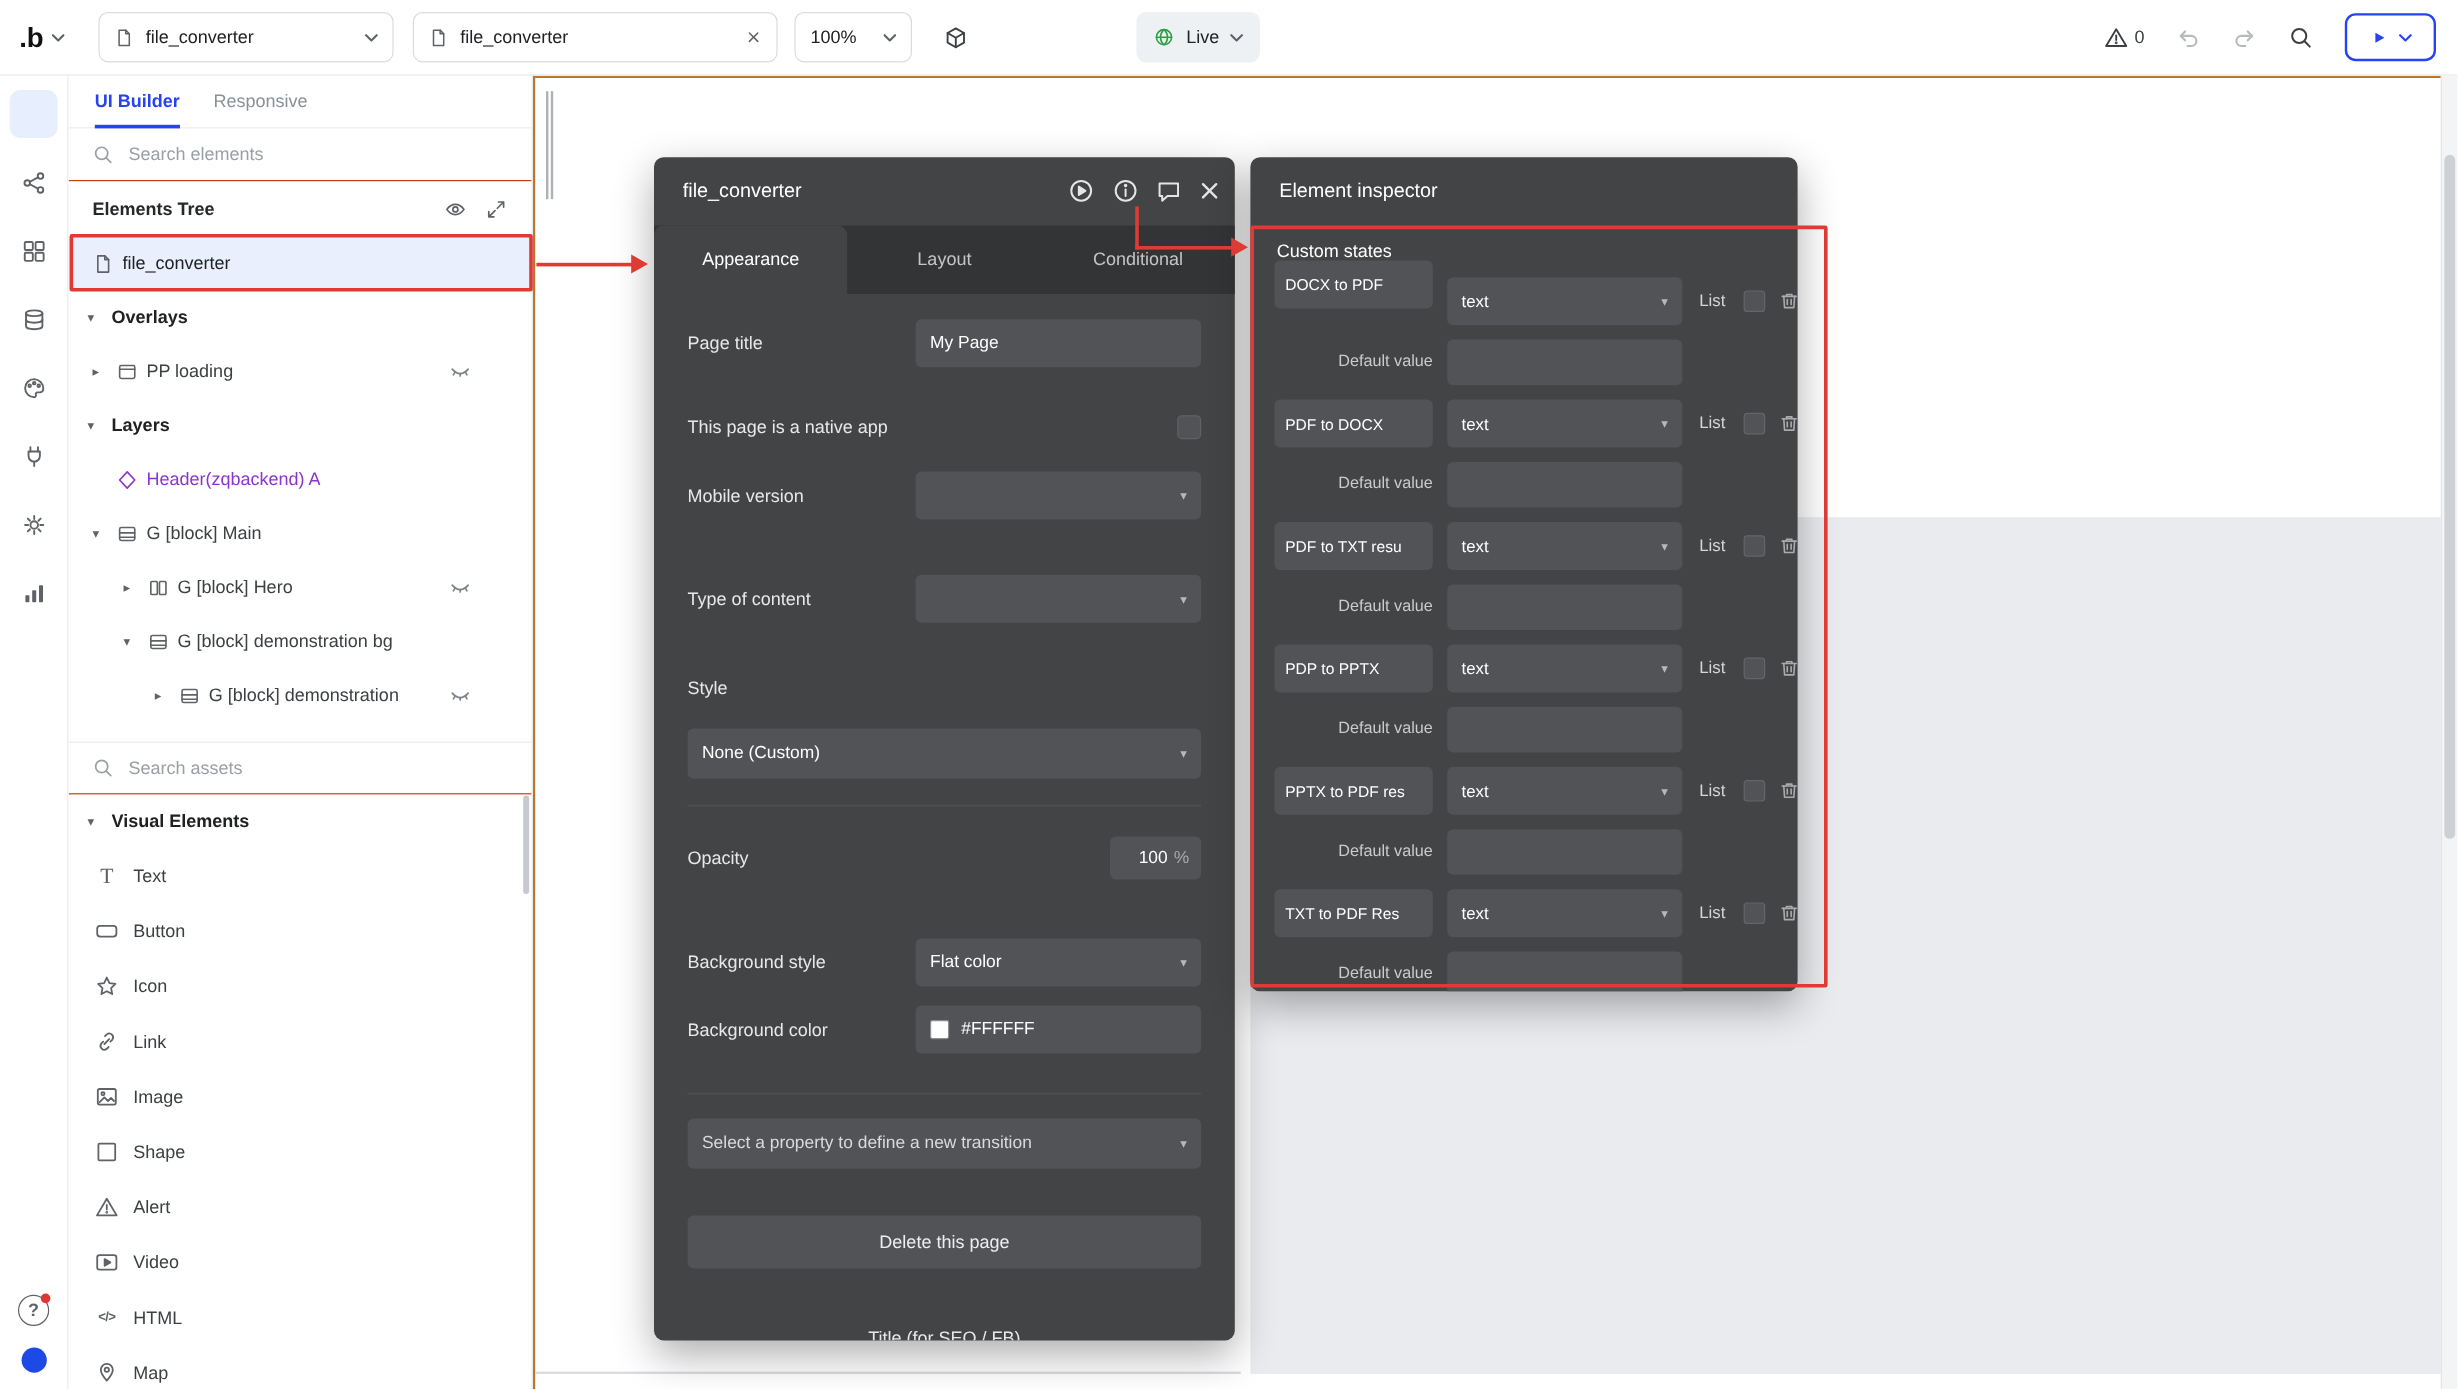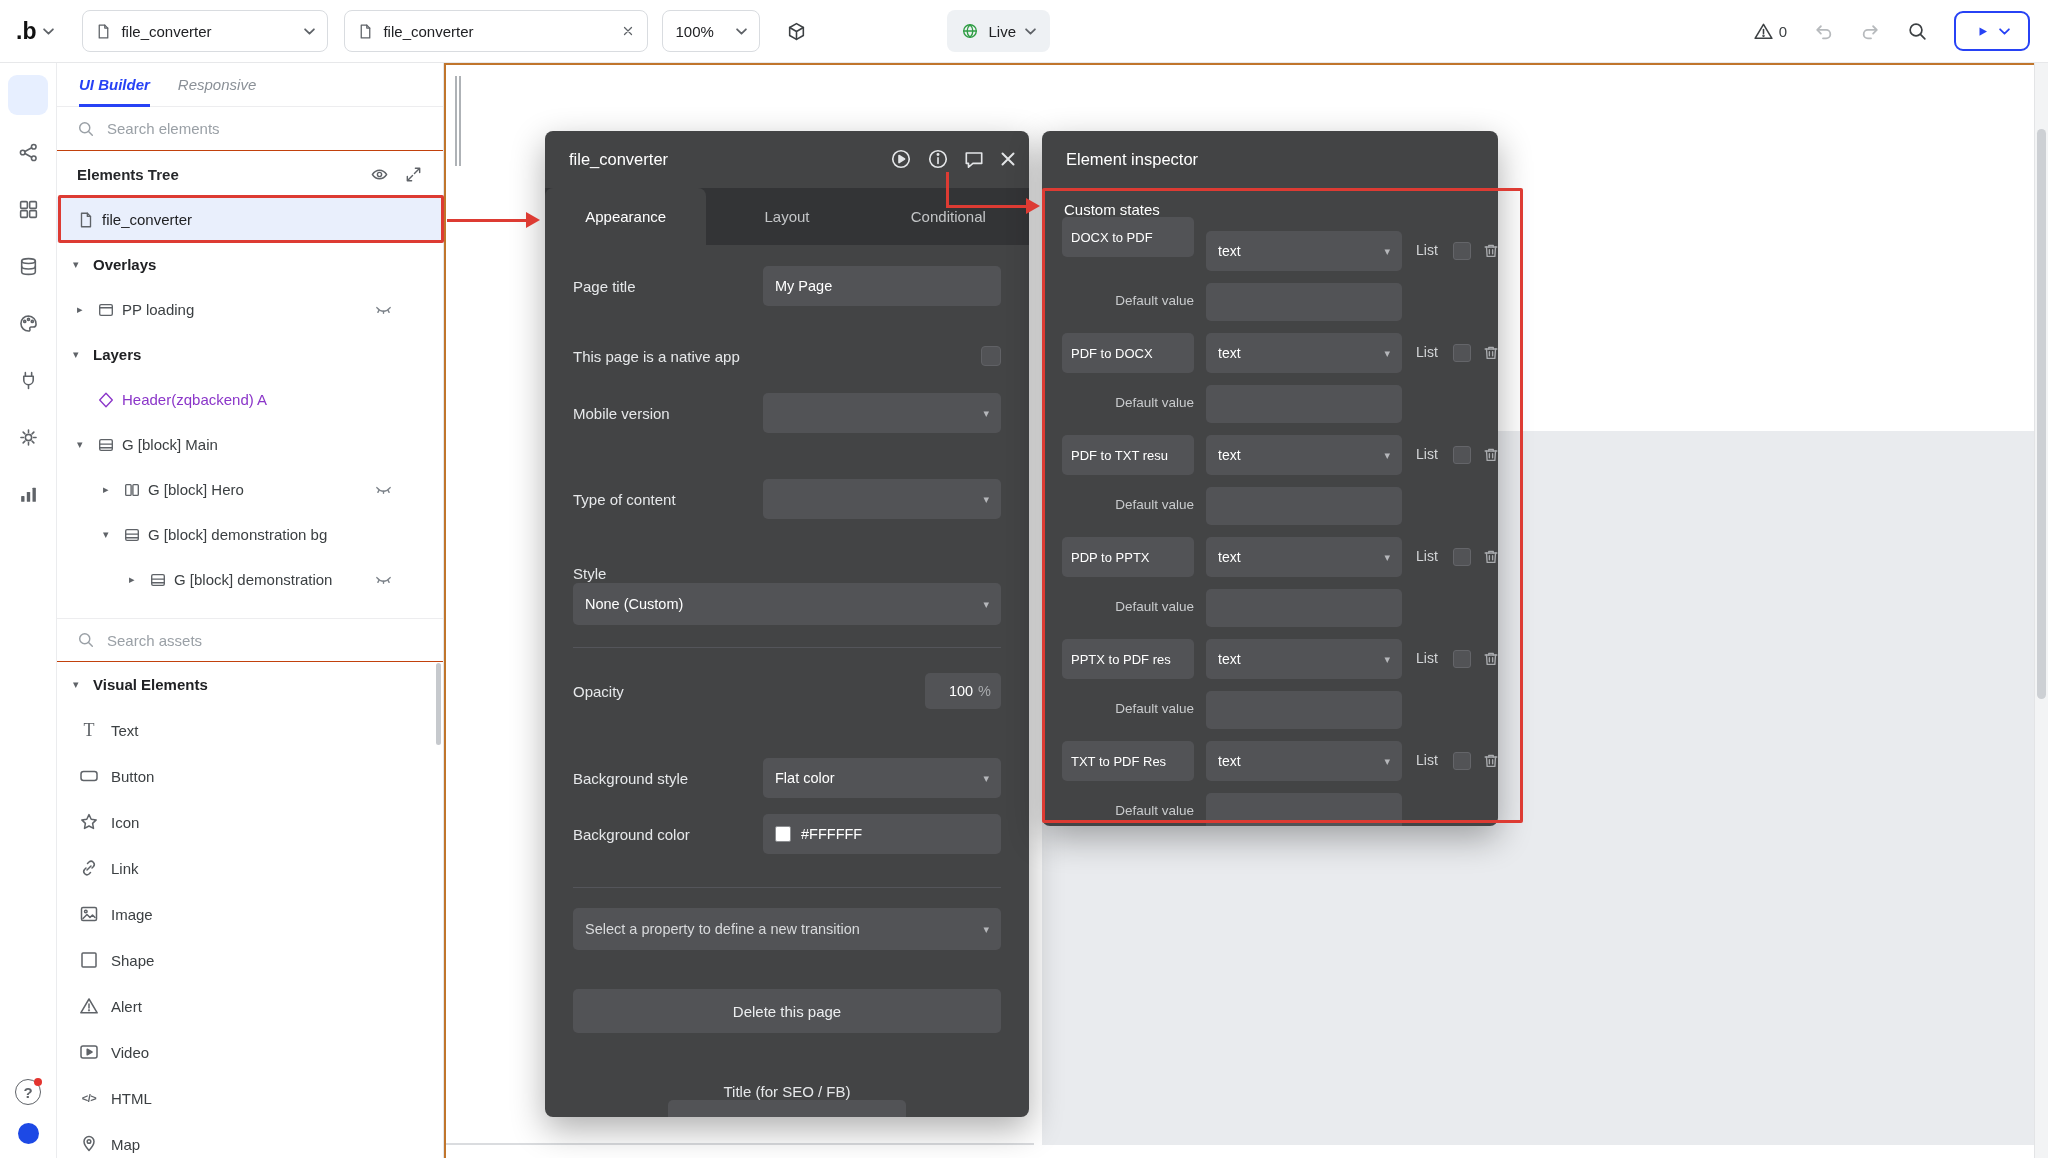--- a/index.html
+++ b/index.html
@@ -41,21 +41,21 @@
   .rail-bottom{margin-top:auto;display:flex;flex-direction:column;align-items:center;gap:18px;}
   .helpq{position:relative;width:26px;height:26px;border:1.6px solid #5f6368;border-radius:50%;
          display:flex;align-items:center;justify-content:center;font-size:15px;font-weight:bold;color:#5f6368;}
   .helpq .dot{position:absolute;right:-2px;top:-2px;width:8px;height:8px;border-radius:50%;background:#e3342f;}
   .bluedot{width:21px;height:21px;border-radius:50%;background:#1d49e5;}
 
   
   .explorer{position:absolute;left:57px;top:63px;bottom:0;width:387px;background:#fff;
             border-right:1px solid #e3e5e8;z-index:15;overflow:hidden;}
   .xtabs{height:44px;border-bottom:1px solid #ededef;display:flex;align-items:center;padding-left:22px;gap:28px;}
-  .xtab{font-size:15px;color:#8a9097;height:100%;display:flex;align-items:center;position:relative;font-style:italic;}
+  .xtab{font-size:15px;color:#8a9097;height:100%;display:flex;align-items:center;position:relative;}
   .xtab.active{color:var(--accent);font-weight:bold;}
   .xtab.active::after{content:"";position:absolute;left:0;right:0;bottom:-1px;height:3px;background:var(--accent);}
   .psearch{height:44px;border-bottom:1px solid #c2410c;display:flex;align-items:center;padding:0 20px;gap:10px;}
   .psearch .ic{width:18px;height:18px;color:#9aa0a6;}
   .psearch input{border:none;outline:none;background:transparent;flex:1;font-family:"Liberation Sans",sans-serif;
                  font-size:15px;color:#3c4043;}
   .psearch input::placeholder{color:#9aa0a6;}
   .ethead{height:46px;display:flex;align-items:center;padding:0 20px;}
   .ethead .ttl{font-size:15px;font-weight:bold;color:#26282b;}
   .ethead .hic{margin-left:auto;display:flex;gap:15px;}
@@ -111,21 +111,21 @@
   .dim span:first-child{color:#d8dadc;}
   .pe-check{width:20px;height:20px;background:var(--inputdark);border:1px solid #606165;border-radius:4px;}
   .pe-hr{border-top:1px solid #54555a;}
   .pe-opacity{width:76px;height:36px;background:var(--inputdark);border-radius:5px;display:flex;
               align-items:center;justify-content:flex-end;padding:1px 10px;gap:5px;font-size:14.5px;color:#fff;}
   .pe-opacity .unit{color:#a8aaad;}
   .colorrow{gap:10px;}
   .swatch{width:16px;height:16px;background:#ffffff;border:1px solid #8b8d90;border-radius:2px;flex:none;}
   .pe-btn{width:100%;height:44px;background:var(--inputdark);border-radius:5px;display:flex;
           align-items:center;justify-content:center;font-size:15px;color:#eceef0;}
-  .mt9{margin-top:1px;align-items:center;}.mt16{margin-top:16px;}.mt20{margin-top:20px;}.mt21{margin-top:21px;}
+  .mt9{margin-top:25px;align-items:center;}.mt16{margin-top:16px;}.mt20{margin-top:20px;}.mt21{margin-top:21px;}
   .mt22{margin-top:22px;}.mt25{margin-top:25px;}.mt33{margin-top:33px;}.mt38{margin-top:38px;}
   .mt39{margin-top:39px;}.mt46{margin-top:46px;}.mt49{margin-top:49px;}.mt50{margin-top:50px;flex-direction:column;}
   .h24{height:24px;}.h36{height:36px;}
   .block{display:block;}
 
   
   .ins{left:1042px;top:131px;width:456px;height:695px;z-index:9;}
   .ins-cs{position:absolute;left:22px;top:70px;font-size:15px;color:#fff;}
   .ins-name{position:absolute;left:20px;width:132px;height:40px;background:var(--inputdark);border-radius:5px;
             color:#fff;font-size:13px;display:flex;align-items:center;padding:0 9px;white-space:nowrap;overflow:hidden;}

